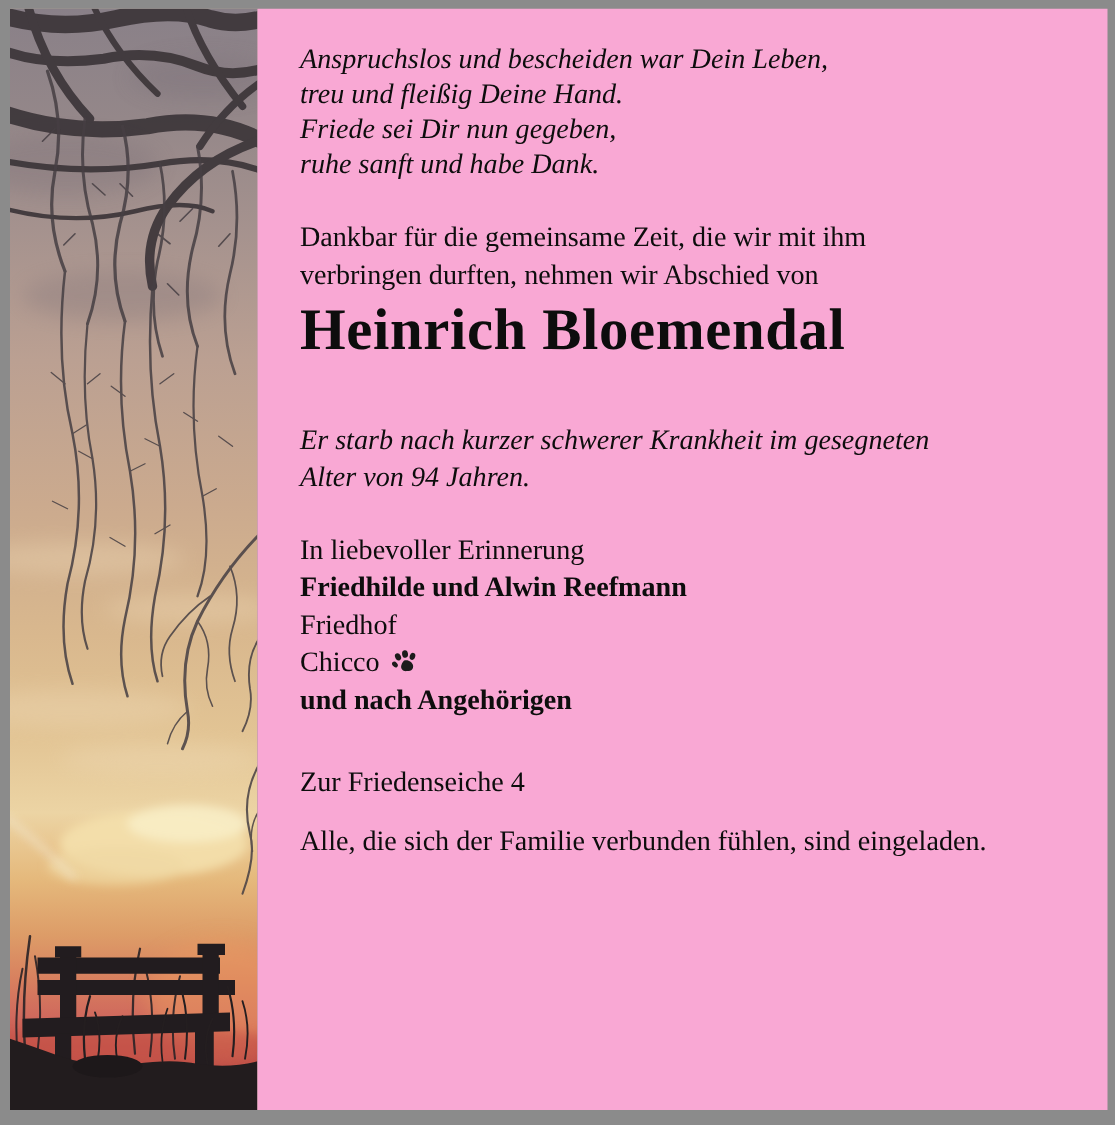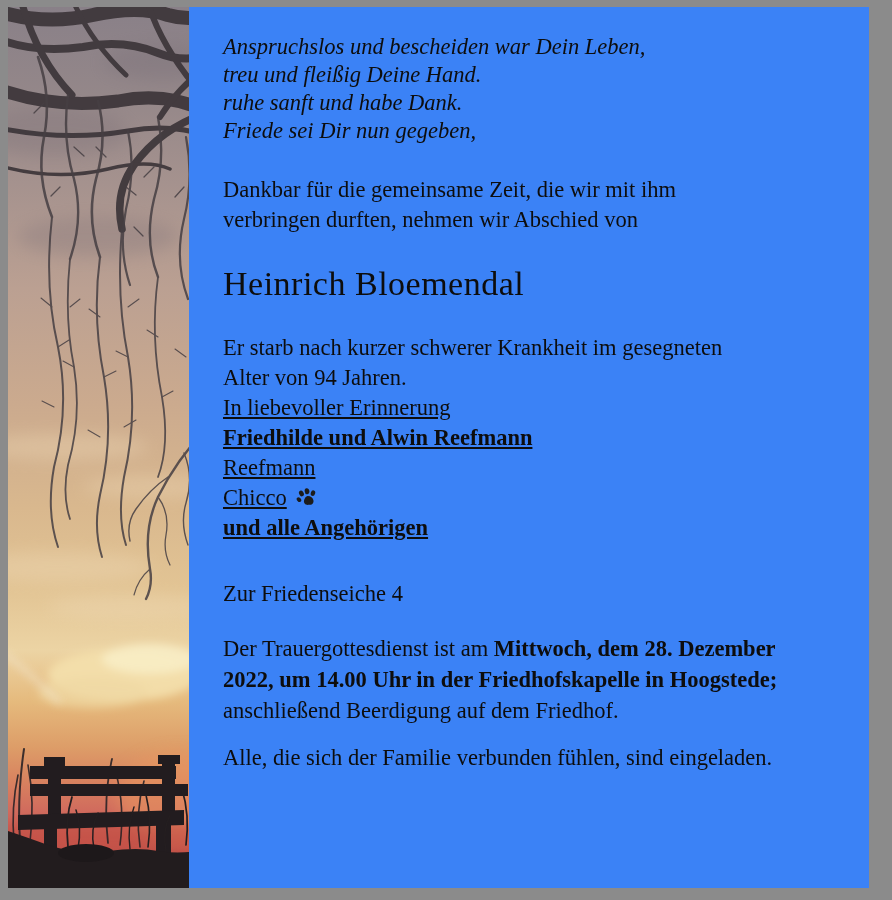--- a/index.html
+++ b/index.html
@@ -10,37 +10,37 @@
     font-family:"Liberation Serif","DejaVu Serif",serif;
     color:#0d0d0d;
     overflow:hidden;
   }
   .photo{
     position:absolute;left:8px;top:7px;width:198px;height:881px;
     overflow:hidden;background:#b49a92;
   }
   .photo svg{display:block;width:100%;height:100%;}
   .paper{
-    position:absolute;left:189px;top:7px;width:680px;height:881px;
-    background:#3b82f6;
+    position:absolute;left:206px;top:7px;width:680px;height:881px;
+    background:#f9a8d4;
   }
   .text-col{
     padding:26px 14px 0 34px;
     font-size:22.5px;line-height:30px;
   }
   .line{white-space:nowrap;}
   .verse{font-style:italic;line-height:28px;}
   .intro{margin-top:30px;}
   .name{
-    margin-top:20px;
-    font-size:34px;font-weight:400;line-height:58px;letter-spacing:.5px;
+    margin-top:0;
+    font-size:47px;font-weight:700;line-height:58px;letter-spacing:.5px;
     white-space:nowrap;
   }
-  .death{margin-top:20px;}
-  .mourners{text-decoration:underline;}
+  .death{margin-top:44px;font-style:italic;}
+  .mourners{margin-top:28px;}
   .addr{margin-top:36px;}
   .service{margin-top:24px;line-height:31px;}
   .closing{margin-top:17px;}
   .b{font-weight:700;}
   .paw{
     display:inline-block;width:21px;height:21px;
     margin-left:9px;vertical-align:-3px;
   }
 </style>
 </head>
@@ -178,61 +178,56 @@
       <ellipse cx="78" cy="846" rx="28" ry="9" fill="#1d181a"></ellipse>
     </svg>
   </div>
 
   <div class="paper">
     <div class="text-col">
 
       <div class="verse">
         <div class="line">Anspruchslos und bescheiden war Dein Leben,</div>
         <div class="line">treu und fleißig Deine Hand.</div>
+        <div class="line">Friede sei Dir nun gegeben,</div>
         <div class="line">ruhe sanft und habe Dank.</div>
-        <div class="line">Friede sei Dir nun gegeben,</div>
       </div>
 
       <div class="intro">
         <div class="line">Dankbar für die gemeinsame Zeit, die wir mit ihm</div>
         <div class="line">verbringen durften, nehmen wir Abschied von</div>
       </div>
 
       <div class="name">Heinrich Bloemendal</div>
 
       <div class="death">
         <div class="line">Er starb nach kurzer schwerer Krankheit im gesegneten</div>
         <div class="line">Alter von 94 Jahren.</div>
       </div>
 
       <div class="mourners">
         <div class="line">In liebevoller Erinnerung</div>
         <div class="line b">Friedhilde und Alwin Reefmann</div>
-        <div class="line">Reefmann</div>
+        <div class="line">Friedhof</div>
         <div class="line">
           <span>Chicco</span><svg class="paw" viewBox="0 0 24 24" fill="#1c1c1c">
             <ellipse cx="6.2" cy="7.4" rx="2.6" ry="3.4" transform="rotate(-28 6.2 7.4)"></ellipse>
             <ellipse cx="12.6" cy="4.8" rx="2.7" ry="3.5" transform="rotate(-8 12.6 4.8)"></ellipse>
             <ellipse cx="19.4" cy="7.0" rx="2.5" ry="3.3" transform="rotate(18 19.4 7)"></ellipse>
             <ellipse cx="3.4" cy="14.4" rx="2.2" ry="3.0" transform="rotate(-42 3.4 14.4)"></ellipse>
             <path d="M12.5,10.5 c3.6,-0.6 6.8,1.8 7.4,4.6 c0.7,3.2 -1.6,5.6 -4.2,5.2 c-1.2,-0.2 -2.2,0.4 -3.4,0.1 c-2.6,-0.6 -3.9,-3.2 -3.0,-5.6 c0.7,-2.0 1.8,-3.9 3.2,-4.3 z"></path>
           </svg>
         </div>
-        <div class="line b">und alle Angehörigen</div>
+        <div class="line b">und nach Angehörigen</div>
       </div>
 
       <div class="addr">
         <div class="line">Zur Friedenseiche 4</div>
       </div>
 
-      <div class="service">
-        <div class="line"><span>Der Trauergottesdienst ist am </span><span class="b">Mittwoch, dem 28. Dezember</span></div>
-        <div class="line b">2022, um 14.00 Uhr in der Friedhofskapelle in Hoogstede;</div>
-        <div class="line">anschließend Beerdigung auf dem Friedhof.</div>
-      </div>
 
       <div class="closing">
         <div class="line">Alle, die sich der Familie verbunden fühlen, sind eingeladen.</div>
       </div>
 
     </div>
   </div>
 </div>
 
 </body></html>

